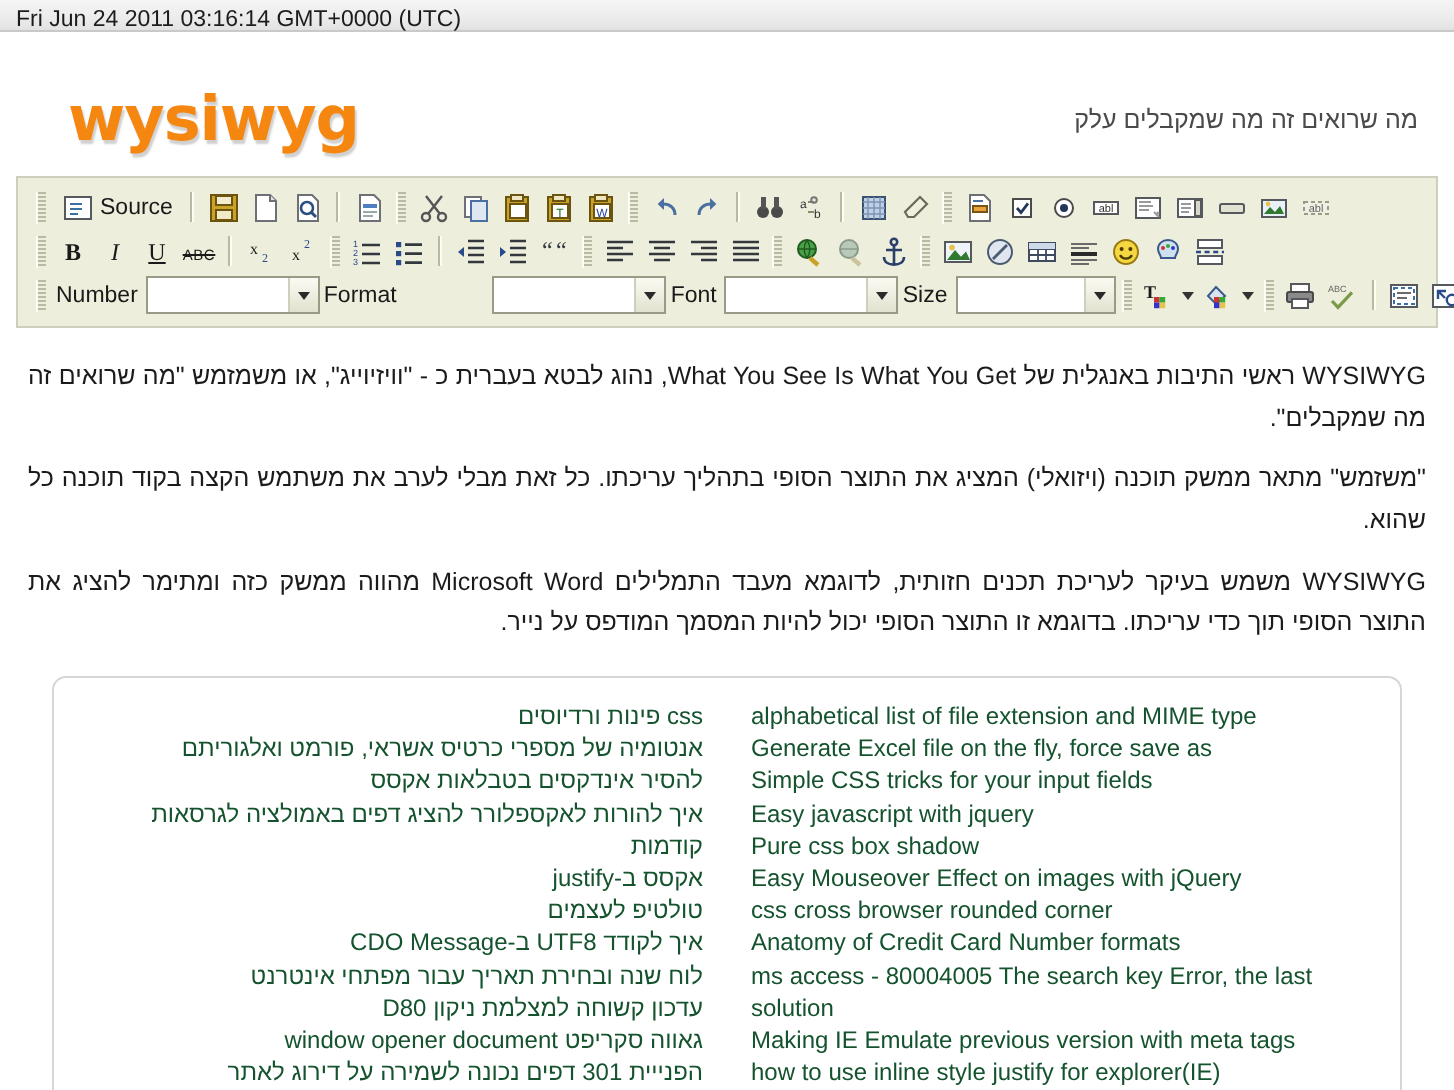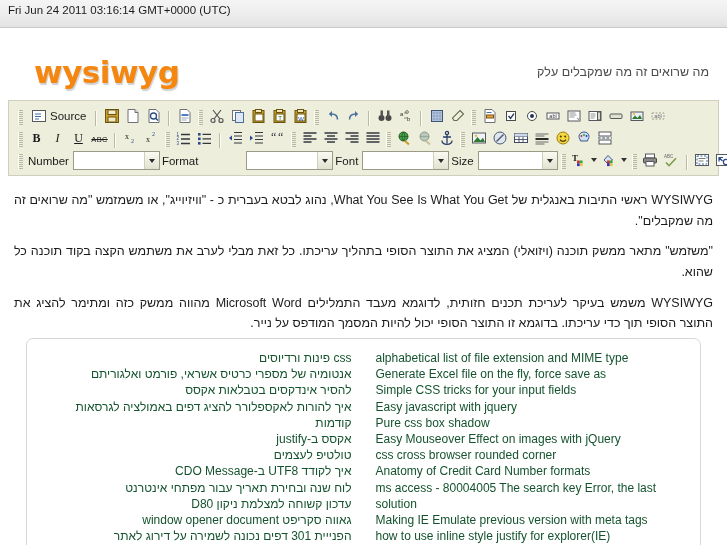--- a/index.html
+++ b/index.html
@@ -4,21 +4,21 @@
 <style>
   html,body{margin:0;padding:0;}
   body{
     width:727px;height:545px;overflow:hidden;
     background:#ffffff;
     font-family:"Liberation Sans","DejaVu Sans",sans-serif;
     font-size:12px;color:#222;
   }
   
   .statusbar{
-    height:28px;line-height:20px;
+    height:16px;line-height:20px;
     background:linear-gradient(to bottom,#f5f5f5 0%,#ececec 60%,#e2e2e2 100%);
     border-bottom:1px solid #c9c9c9;
     padding-left:8px;font-size:11.5px;color:#1c1c1c;
     box-sizing:border-box;
   }
   
   .site-header{
     height:72px;position:relative;box-sizing:border-box;
     padding:0 14px;
   }
@@ -38,21 +38,21 @@
   .editor{
     margin:0 8px;
     border:1px solid #cfcfbe;
     background:#eeeedc;
   }
   .toolbar{
     background:#eeeedc;
     padding:3px 0 4px 0;
   }
   .trow{
-    display:flex;align-items:flex-end;
+    display:flex;align-items:center;
     height:21px;margin:1px 0 1px 2px;
     padding-left:4px;
   }
   .grip{
     width:4px;height:16px;margin:0 3px;flex:none;
     background:
       repeating-linear-gradient(to bottom,#b9b9a4 0 1px,transparent 1px 2px);
     border-left:1px solid #fdfdf4;
   }
   .sep{

